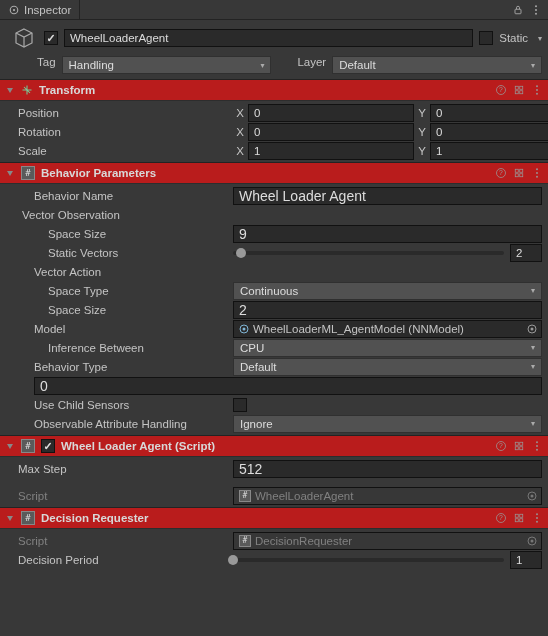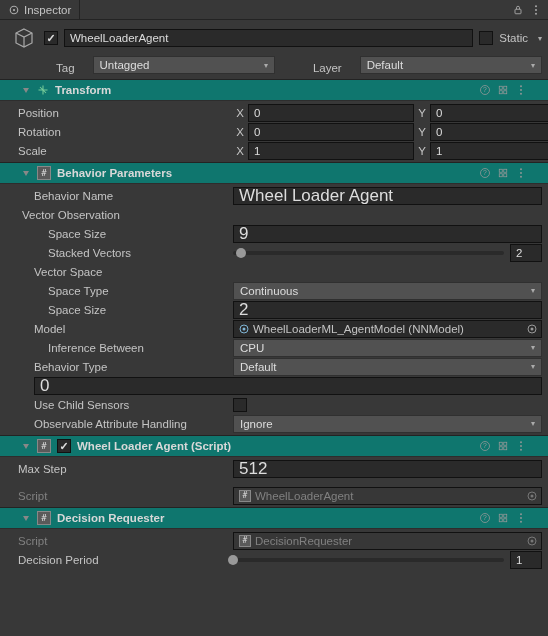--- a/index.html
+++ b/index.html
@@ -7,37 +7,37 @@
   .tab-bar { display: flex; align-items: center; height: 20px; background: #383838; border-bottom: 1px solid #232323; }
   .tab { display: flex; align-items: center; gap: 4px; padding: 2px 8px; background: #383838; border-right: 1px solid #232323; height: 100%; }
   .tab-actions { margin-left: auto; display: flex; gap: 6px; padding-right: 6px; }
   .icon-svg { width: 12px; height: 12px; flex-shrink: 0; }
   .header-row { display: flex; align-items: center; padding: 4px 6px 2px 10px; gap: 6px; }
   .cube-icon { width: 28px; height: 28px; display: flex; align-items: center; justify-content: center; }
   .checkbox { width: 14px; height: 14px; background: #2a2a2a; border: 1px solid #111; display: flex; align-items: center; justify-content: center; cursor: pointer; }
   .checkbox.checked::after { content: "✓"; font-size: 11px; color: #ddd; font-weight: bold; }
   .text-input { background: #2a2a2a; border: 1px solid #111; color: #ddd; padding: 1px 5px; height: 18px; font-size: 11.5px; }
   .name-input { flex: 1; }
-  .tag-layer-row { display: flex; align-items: flex-end; padding: 2px 6px 5px 56px; gap: 18px; }
+  .tag-layer-row { display: flex; align-items: flex-start; padding: 2px 6px 5px 37px; gap: 6px; }
   .dropdown { background: #515151; border: 1px solid #303030; color: #ddd; padding: 1px 6px; height: 18px; display: flex; align-items: center; justify-content: space-between; cursor: pointer; }
   .dropdown.flex { flex: 1; }
   .drop-arrow { font-size: 8px; color: #aaa; margin-left: 4px; }
-  .comp-header { display: flex; align-items: center; background: #0f766e; border-top: 1px solid #232323; border-bottom: 1px solid #2d2d2d; padding: 2px 21px; height: 22px; gap: 6px; }
+  .comp-header { display: flex; align-items: center; background: #b91c1c; border-top: 1px solid #232323; border-bottom: 1px solid #2d2d2d; padding: 2px 5px; height: 22px; gap: 6px; }
   .foldout { width: 10px; height: 10px; cursor: pointer; }
   .comp-title { font-weight: 600; color: #d8d8d8; flex: 1; }
   .comp-icons { display: flex; gap: 6px; align-items: center; }
   .comp-body { padding: 2px 0; }
   .prop-row { display: flex; align-items: center; padding: 1px 6px 1px 18px; height: 19px; gap: 8px; }
   .prop-row.indent1 { padding-left: 48px; }
   .prop-label { width: 207px; color: #c4c4c4; flex-shrink: 0; }
   .prop-row.indent1 .prop-label { width: 177px; }
   .vec3 { display: flex; flex: 1; gap: 1px; align-items: center; }
   .vec-lbl { width: 14px; text-align: center; color: #c4c4c4; }
   .vec-in { flex: 1; background: #2a2a2a; border: 1px solid #111; color: #ddd; padding: 1px 5px; height: 18px; font-size: 11.5px; }
-  .full-in { flex: 1; background: #2a2a2a; border: 1px solid #111; color: #ddd; padding: 1px 5px; height: 18px; font-size: 17px; }
+  .full-in { flex: 1; background: #2a2a2a; border: 1px solid #111; color: #ddd; padding: 1px 5px; height: 18px; font-size: 14px; }
   .slider-wrap { flex: 1; display: flex; align-items: center; gap: 6px; }
   .slider-track { flex: 1; height: 4px; background: #2a2a2a; border-radius: 2px; position: relative; cursor: pointer; }
   .slider-thumb { position: absolute; width: 10px; height: 10px; background: #999; border-radius: 50%; top: -3px; transform: translateX(-50%); }
   .slider-val { width: 32px; background: #2a2a2a; border: 1px solid #111; color: #ddd; padding: 1px 5px; height: 18px; font-size: 11.5px; }
   .obj-field { flex: 1; display: flex; align-items: center; background: #2a2a2a; border: 1px solid #111; height: 18px; padding: 0 2px 0 5px; gap: 4px; }
   .obj-picker { width: 14px; height: 14px; display: flex; align-items: center; justify-content: center; margin-left: auto; cursor: pointer; }
   .readonly { color: #808080; }
   .script-icon { width: 14px; height: 14px; background: #5a5a5a; border: 1px solid #888; display: flex; align-items: center; justify-content: center; font-size: 9px; color: #ddd; font-family: monospace; }
 </style>
 </head>
@@ -74,21 +74,21 @@
   <div class="checkbox checked"></div>
   <input class="text-input name-input" value="WheelLoaderAgent" style="">
   <div class="checkbox"></div>
   <span>Static</span>
   <span class="drop-arrow">▾</span>
 </div>
 
 <div class="tag-layer-row">
   <span>Tag</span>
   <div class="dropdown flex">
-    <span>Untagged</span>
+    <span>Handling</span>
       <span class="drop-arrow">▾</span>
   </div>
   <span style="margin-left:20px">Layer</span>
   <div class="dropdown flex">
     <span>Default</span>
       <span class="drop-arrow">▾</span>
   </div>
 </div>
 
 <div class="comp-header">
@@ -180,30 +180,30 @@
     <input class="full-in" value="Wheel Loader Agent" style="">
   </div>
   <div class="prop-row" style="padding-left:22px">
       <span class="prop-label" style="width:191px">Vector Observation</span>
     </div>
   <div class="prop-row indent1">
       <span class="prop-label">Space Size</span>
     <input class="full-in" value="9" style="">
   </div>
   <div class="prop-row indent1">
-      <span class="prop-label">Stacked Vectors</span>
+      <span class="prop-label">Static Vectors</span>
     <div class="slider-wrap">
       <div class="slider-track">
           <div class="slider-thumb" style="left:3%"></div>
         </div>
       <input class="slider-val" value="2" style="">
     </div>
   </div>
   <div class="prop-row" style="padding-left:34px">
-      <span class="prop-label" style="width:191px">Vector Space</span>
+      <span class="prop-label" style="width:191px">Vector Action</span>
     </div>
   <div class="prop-row indent1">
       <span class="prop-label">Space Type</span>
     <div class="dropdown flex">
         <span>Continuous</span>
         <span class="drop-arrow">▾</span>
       </div>
   </div>
   <div class="prop-row indent1">
       <span class="prop-label">Space Size</span>

